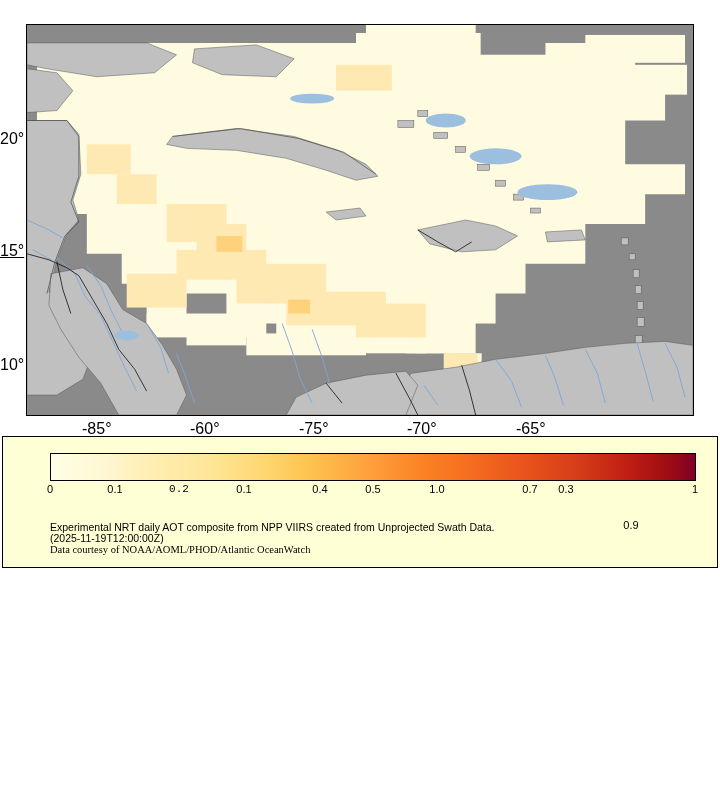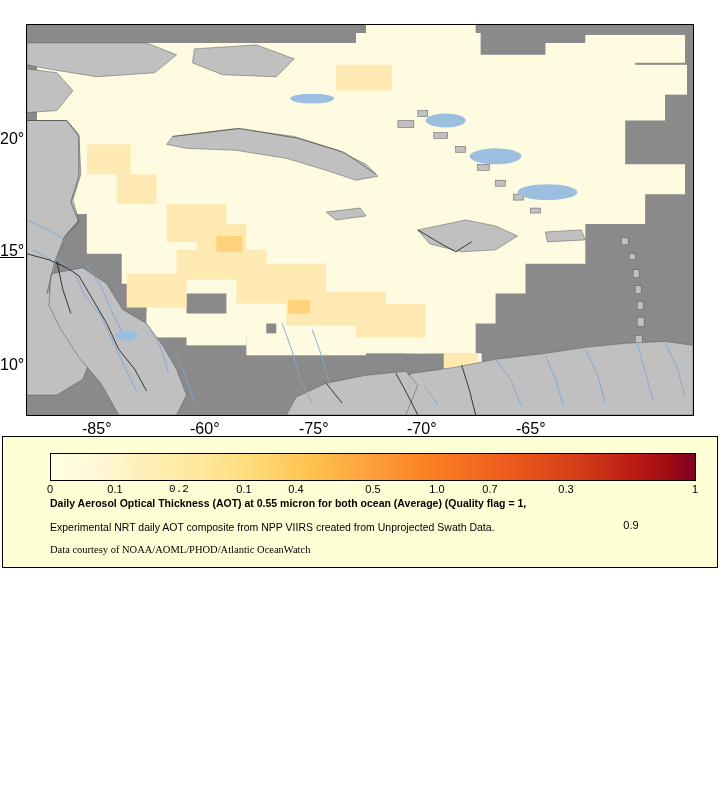--- a/index.html
+++ b/index.html
@@ -288,24 +288,24 @@
 </div>
 
 <div id="legend-panel">
 
   <div id="colorbar"></div>
 
   <div class="cb-tick-label" style="left:32px;">0</div>
   <div class="cb-tick-label" style="left:97px;">0.1</div>
   <div class="cb-tick-label" style="left:161px;font-family:Liberation Mono, monospace;">0.2</div>
   <div class="cb-tick-label" style="left:226px;">0.1</div>
-  <div class="cb-tick-label" style="left:278px;">0.4</div>
+  <div class="cb-tick-label" style="left:302px;">0.4</div>
   <div class="cb-tick-label" style="left:355px;">0.5</div>
   <div class="cb-tick-label" style="left:419px;">1.0</div>
-  <div class="cb-tick-label" style="left:472px;">0.7</div>
+  <div class="cb-tick-label" style="left:512px;">0.7</div>
   <div class="cb-tick-label" style="left:548px;">0.3</div>
   <div class="cb-tick-label" style="left:613px;margin-top:36px;">0.9</div>
   <div class="cb-tick-label" style="left:677px;">1</div>
 
-  <div class="cap-bold" style="top:61px;">Daily Aerosol Optical Thickness (AOT) at 0.55 micron for both ocean (Average) (Quality flag = 1,</div>
   <div class="cap-norm" style="top:85px;">Experimental NRT daily AOT composite from NPP VIIRS created from Unprojected Swath Data.</div>
+  <div class="cap-norm" style="top:96px;">(2025-11-19T12:00:00Z)</div>
   <div class="cap-norm" style="top:107px;font-family:Liberation Serif, serif;">Data courtesy of NOAA/AOML/PHOD/Atlantic OceanWatch</div>
 </div>
 
 </body></html>

